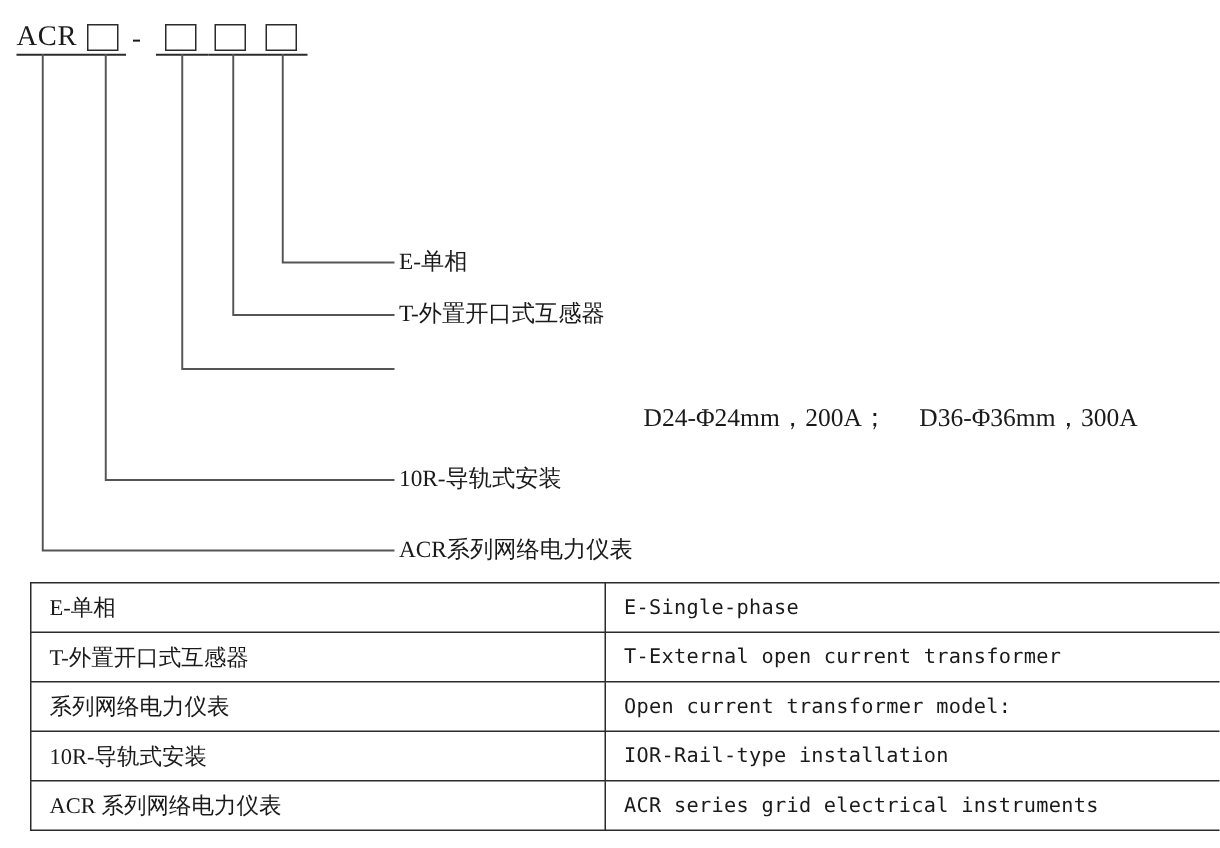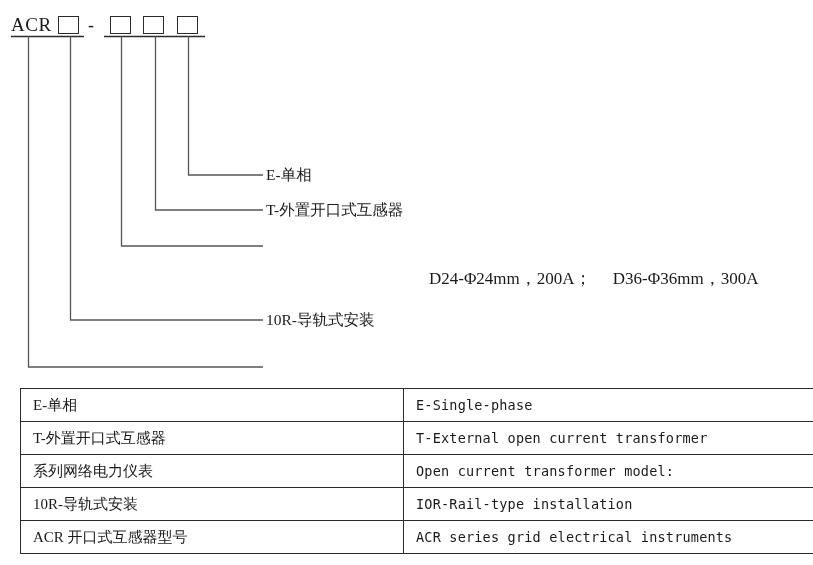--- a/index.html
+++ b/index.html
@@ -153,39 +153,40 @@
 
   <div class="leader-label" style="left:266px; top:165px;">E-单相</div>
 
   <div class="leader-label" style="left:266px; top:200px;">T-外置开口式互感器</div>
 
 
   <div class="leader-label sub" style="left:429px; top:256px;">D24-Φ24mm，200A；     D36-Φ36mm，300A</div>
 
   <div class="leader-label" style="left:266px; top:310px;">10R-导轨式安装</div>
 
+  <div class="leader-label" style="left:266px; top:357px;">ACR系列网络电力仪表</div>
 
   <table id="legend-table">
     <tbody>
       <tr>
         <td class="col-cn">E-单相</td>
         <td class="col-en">E-Single-phase</td>
       </tr>
       <tr>
         <td class="col-cn">T-外置开口式互感器</td>
         <td class="col-en">T-External open current transformer</td>
       </tr>
       <tr>
         <td class="col-cn">系列网络电力仪表</td>
         <td class="col-en">Open current transformer model:</td>
       </tr>
       <tr>
         <td class="col-cn">10R-导轨式安装</td>
         <td class="col-en">IOR-Rail-type installation</td>
       </tr>
       <tr>
-        <td class="col-cn">ACR 开口式互感器型号</td>
+        <td class="col-cn">ACR 系列网络电力仪表</td>
         <td class="col-en">ACR series grid electrical instruments</td>
       </tr>
     </tbody>
   </table>
 
 </div>
 
 </body></html>

